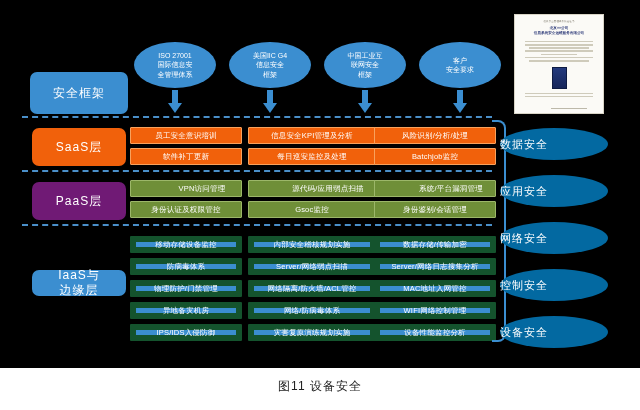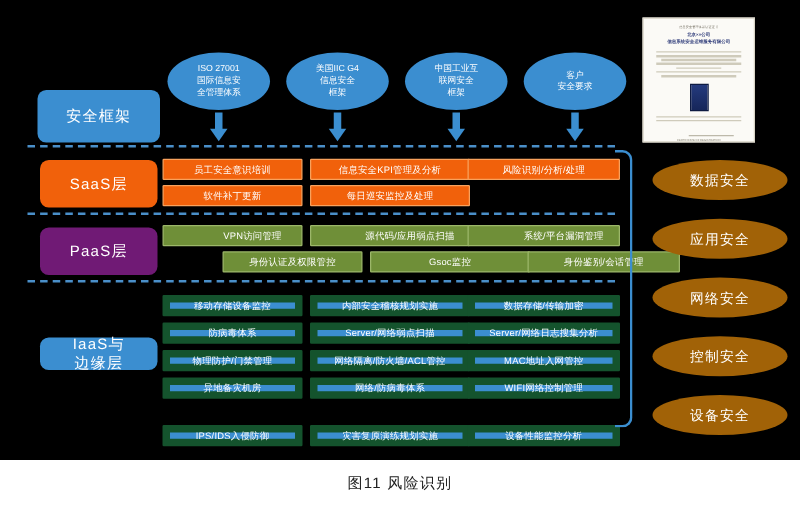--- a/index.html
+++ b/index.html
@@ -121,47 +121,47 @@
   .col1 { left: 130px; width: 112px; }
   .col2 { left: 248px; width: 128px; }
   .col3 { left: 374px; width: 122px; }
   .orange { background: #f1610b; border: 1px solid #f8a15c; }
   .olive  { background: #6f8f38; border: 1px solid #9cb769; }
   .blue   { background: #3b8ed0; border: 6px solid #14532d; }
 
   .r1 { top: 127px; }
   .r2 { top: 148px; }
   .r3 { top: 180px; padding-left: 32px; }
-  .r4 { top: 201px; margin-left: 48px; }
+  .r4 { top: 201px; }
   .r5 { top: 236px; }
   .r6 { top: 258px; }
   .r7 { top: 280px; }
   .r8 { top: 302px; }
-  .r9 { top: 340px; }
+  .r9 { top: 324px; }
 
   
   .bracket {
     position: absolute;
     left: 492px; top: 120px;
     width: 14px; height: 222px;
     border-top: 2px solid #3b8ed0;
     border-right: 2px solid #3b8ed0;
     border-bottom: 2px solid #3b8ed0;
     border-top-right-radius: 8px;
     border-bottom-right-radius: 8px;
   }
 
   
   .sec-ellipse {
     position: absolute;
-    left: 522px;
+    left: 500px;
     width: 108px; height: 32px;
-    background: #a16207;
+    background: #0369a1;
     border-radius: 50%;
-    display: flex; align-items: center; justify-content: center;
+    display: flex; align-items: center; 
     color: #ffffff;
     font-size: 11px;
     letter-spacing: 1px;
   }
   .s1 { top: 128px; }
   .s2 { top: 175px; }
   .s3 { top: 222px; }
   .s4 { top: 269px; }
   .s5 { top: 316px; }
 
@@ -296,20 +296,21 @@
   </div>
   <div class="layer-label lab-iaas">
     <span>IaaS与<br>边缘层</span>
   </div>
 
   <div class="cell col1 r1 orange">员工安全意识培训</div>
   <div class="cell col2 r1 orange">信息安全KPI管理及分析</div>
   <div class="cell col3 r1 orange">风险识别/分析/处理</div>
   <div class="cell col1 r2 orange">软件补丁更新</div>
   <div class="cell col2 r2 orange">每日巡安监控及处理</div>
+  <div class="cell col3 r2 orange">Batchjob监控</div>
 
   <div class="cell col1 r3 olive">VPN访问管理</div>
   <div class="cell col2 r3 olive">源代码/应用弱点扫描</div>
   <div class="cell col3 r3 olive">系统/平台漏洞管理</div>
   <div class="cell col1 r4 olive">身份认证及权限管控</div>
   <div class="cell col2 r4 olive">Gsoc监控</div>
   <div class="cell col3 r4 olive">身份鉴别/会话管理</div>
 
   <div class="cell col1 r5 blue">移动存储设备监控</div>
   <div class="cell col2 r5 blue">内部安全稽核规划实施</div>
@@ -342,15 +343,15 @@
   <div class="sec-ellipse s3">
     <span>网络安全</span>
   </div>
   <div class="sec-ellipse s4">
     <span>控制安全</span>
   </div>
   <div class="sec-ellipse s5">
     <span>设备安全</span>
   </div>
 
-  <div class="caption">图11 风险识别</div>
+  <div class="caption">图11 设备安全</div>
 
 </div>
 
 </body></html>

